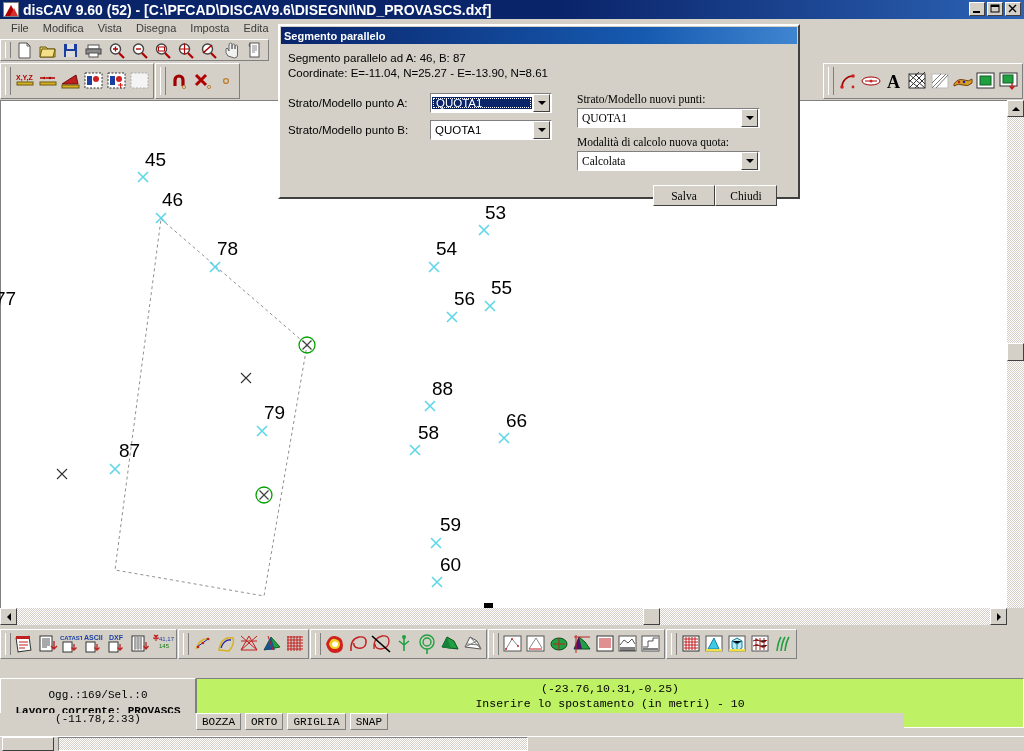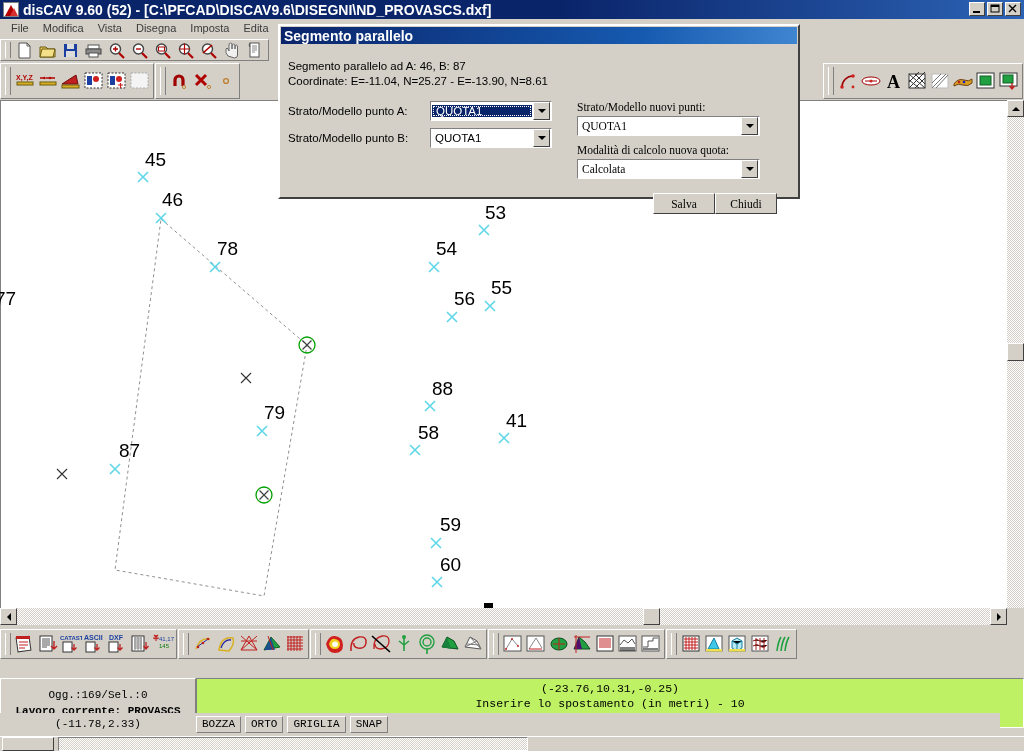--- a/index.html
+++ b/index.html
@@ -171,22 +171,22 @@
   .status-left .l1 { font-size: 11px; color: #000; }
   .status-left .l2 { font-size: 11px; color: #000; font-weight: bold; margin-top: 4px; }
   .cmd-area {
     flex: 1; background: #bef264;
     border-top: 1px solid #808080; border-left: 1px solid #808080;
     border-right: 1px solid #ffffff; border-bottom: 1px solid #ffffff;
     font-family: "Liberation Mono", monospace; font-size: 11.5px;
     color: #000; padding: 2px 4px; line-height: 15px; overflow: hidden; text-align: center;
   }
   .statusrow2 {
-    position: absolute; left: 0; top: 713px; width: 1000px; height: 22px;
-    background: #d4d0c8; display: flex; align-items: center;
+    position: absolute; left: 0; top: 713px; width: 904px; height: 22px;
+    background: #d4d0c8; display: flex; align-items: flex-start;
   }
   .coord-box {
     width: 196px; text-align: center;
     font-family: "Liberation Mono", monospace; font-size: 11px; color: #000;
   }
   .mode-btn {
     height: 17px; padding: 0 5px; margin-right: 4px; background: #d4d0c8;
     border-top: 1px solid #ffffff; border-left: 1px solid #ffffff;
     border-right: 1px solid #808080; border-bottom: 1px solid #808080;
     font-family: "Liberation Mono", monospace; font-size: 11px;
@@ -222,22 +222,22 @@
     background: #d4d0c8;
     border-top: 2px solid #ffffff; border-left: 2px solid #ffffff;
     border-right: 2px solid #404040; border-bottom: 2px solid #404040;
     z-index: 50;
   }
   .dlg-title {
     height: 17px; margin: 1px;
     background: linear-gradient(to right, #0a246a 0%, #165ab0 70%, #3f85d0 100%);
     display: flex; align-items: center; padding-left: 3px;
   }
-  .dlg-title span { color:#fff; font-size:14px; font-weight:bold; }
-  .dlg-body { padding: 14px 8px; }
+  .dlg-title span { color:#fff; font-size:11px; font-weight:bold; }
+  .dlg-body { padding: 6px 8px; }
   .dlg-info {
     font-size: 11.5px; color: #000; line-height: 15px;
     font-family: "Liberation Sans", sans-serif;
   }
   .dlg-cols { display: flex; margin-top: 12px; }
   .dlg-colL { width: 280px; }
   .dlg-colR { width: 200px; margin-left: 9px; font-family: Liberation Serif, serif; }
   .frow { display: flex; align-items: center; margin-bottom: 7px; }
   .flabel { font-size: 11.5px; color: #000; width: 142px; }
   .combo {
@@ -592,21 +592,21 @@
         <div class="pt-label" style="left: 161px; top: 89px;">46</div>
         <div class="pt-label" style="left: 216px; top: 138px;">78</div>
         <div class="pt-label" style="left: -6px; top: 188px;">77</div>
         <div class="pt-label" style="left: 263px; top: 302px;">79</div>
         <div class="pt-label" style="left: 118px; top: 340px;">87</div>
         <div class="pt-label" style="left: 484px; top: 102px;">53</div>
         <div class="pt-label" style="left: 435px; top: 138px;">54</div>
         <div class="pt-label" style="left: 490px; top: 177px;">55</div>
         <div class="pt-label" style="left: 453px; top: 188px;">56</div>
         <div class="pt-label" style="left: 431px; top: 278px;">88</div>
-        <div class="pt-label" style="left: 505px; top: 310px;">41</div>
+        <div class="pt-label" style="left: 505px; top: 310px;">66</div>
         <div class="pt-label" style="left: 417px; top: 322px;">58</div>
         <div class="pt-label" style="left: 439px; top: 414px;">59</div>
         <div class="pt-label" style="left: 439px; top: 454px;">60</div>
       </div>
   </div>
 
   <div class="tiny-mark"></div>
 
   <div class="vscroll">
     <div class="sb-btn" style="top:0;">

